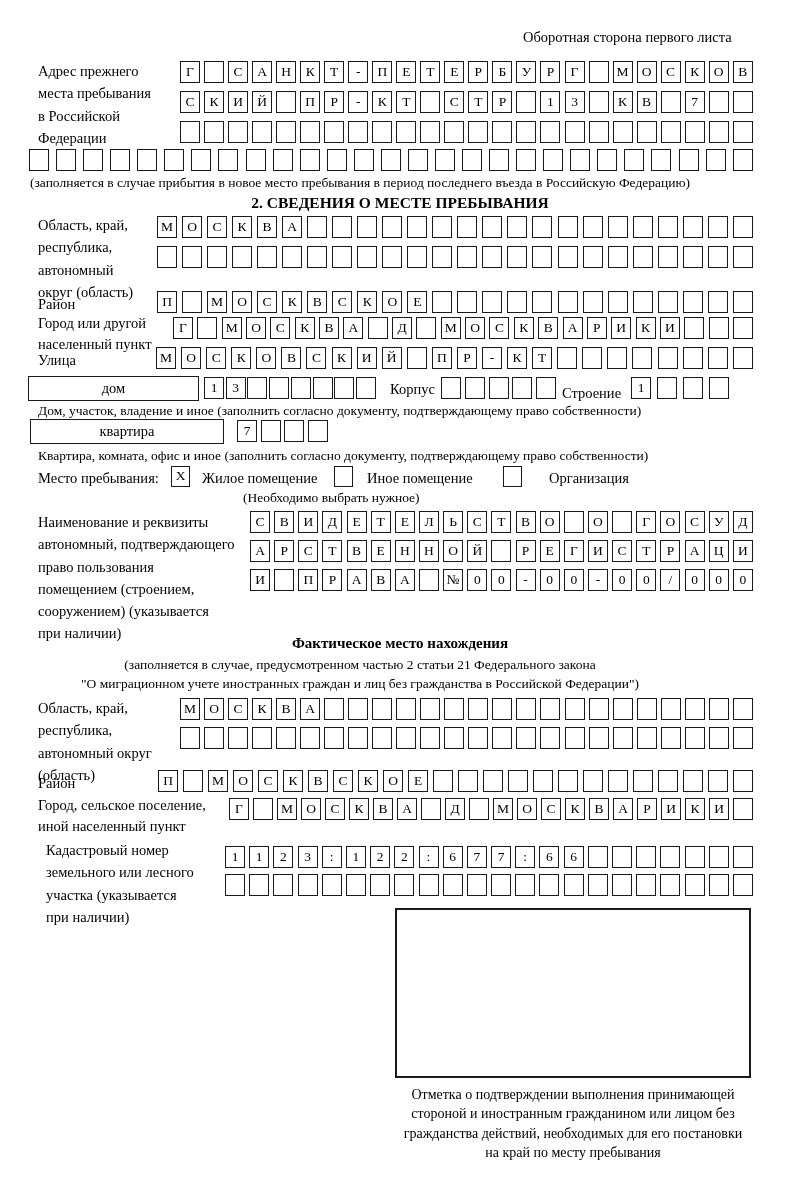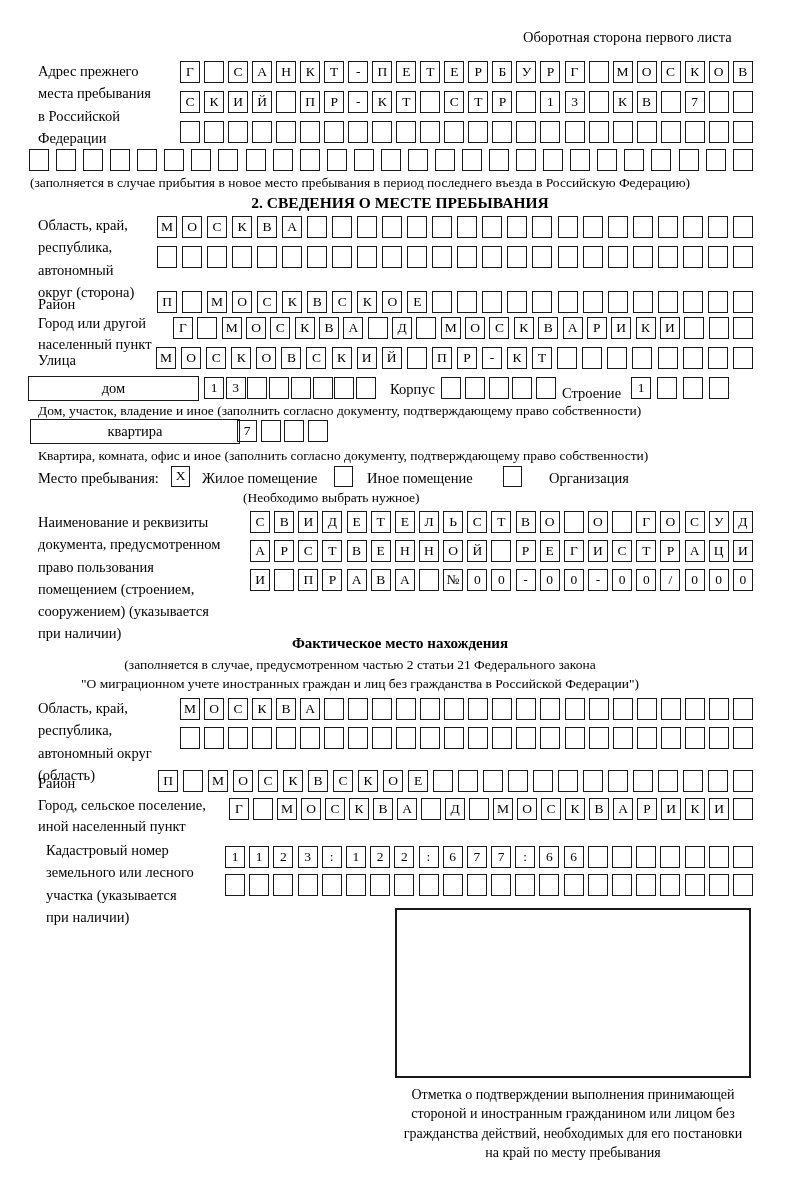--- a/index.html
+++ b/index.html
@@ -143,21 +143,21 @@
       <span class="cell"></span>
     </div>
   <div class="abs note center" style="top:175px;">(заполняется в случае прибытия в новое место пребывания в период последнего въезда в Российскую Федерацию)</div>
 
   <div class="abs ttl" style="top:194px;">2. СВЕДЕНИЯ О МЕСТЕ ПРЕБЫВАНИЯ</div>
 
   <div class="abs lbl" style="left:38px;top:214px;">
     <div>Область, край,</div>
     <div>республика,</div>
     <div>автономный</div>
-    <div>округ (сторона)</div>
+    <div>округ (область)</div>
   </div>
   <div class="cellrow" style="left:157px;top:216px;width:596px;">
       <span class="cell">М</span>
       <span class="cell">О</span>
       <span class="cell">С</span>
       <span class="cell">К</span>
       <span class="cell">В</span>
       <span class="cell">А</span>
       <span class="cell"></span>
       <span class="cell"></span>
@@ -313,41 +313,41 @@
     </div>
   <div class="abs lbl" style="left:562px;top:382px;">Строение</div>
   <div class="cellrow" style="left:631px;top:377px;width:98px;">
       <span class="cell">1</span>
       <span class="cell"></span>
       <span class="cell"></span>
       <span class="cell"></span>
     </div>
   <div class="abs note" style="left:38px;top:403px;">Дом, участок, владение и иное (заполнить согласно документу, подтверждающему право собственности)</div>
 
-  <div class="widebox" style="left:30px;top:419px;width:210px;height:25px;">квартира</div>
+  <div class="widebox" style="left:30px;top:419px;width:194px;height:25px;">квартира</div>
   <div class="cellrow" style="left:237px;top:420px;width:91px;">
       <span class="cell">7</span>
       <span class="cell"></span>
       <span class="cell"></span>
       <span class="cell"></span>
     </div>
   <div class="abs note" style="left:38px;top:448px;">Квартира, комната, офис и иное (заполнить согласно документу, подтверждающему право собственности)</div>
 
   <div class="abs lbl" style="left:38px;top:467px;">Место пребывания:</div>
   <div class="chk" style="left:171px;top:466px;">X</div>
   <div class="abs lbl" style="left:202px;top:467px;">Жилое помещение</div>
   <div class="chk" style="left:334px;top:466px;"></div>
   <div class="abs lbl" style="left:367px;top:467px;">Иное помещение</div>
   <div class="chk" style="left:503px;top:466px;"></div>
   <div class="abs lbl" style="left:549px;top:467px;">Организация</div>
   <div class="abs note" style="left:243px;top:490px;">(Необходимо выбрать нужное)</div>
 
   <div class="abs lbl" style="left:38px;top:511px;line-height:22.3px;">
     <div>Наименование и реквизиты</div>
-    <div>документа, предусмотренном</div>
+    <div>автономный, подтверждающего</div>
     <div>право пользования</div>
     <div>помещением (строением,</div>
     <div>сооружением) (указывается</div>
     <div>при наличии)</div>
   </div>
   <div class="cellrow" style="left:250px;top:511px;width:503px;">
       <span class="cell">С</span>
       <span class="cell">В</span>
       <span class="cell">И</span>
       <span class="cell">Д</span>

